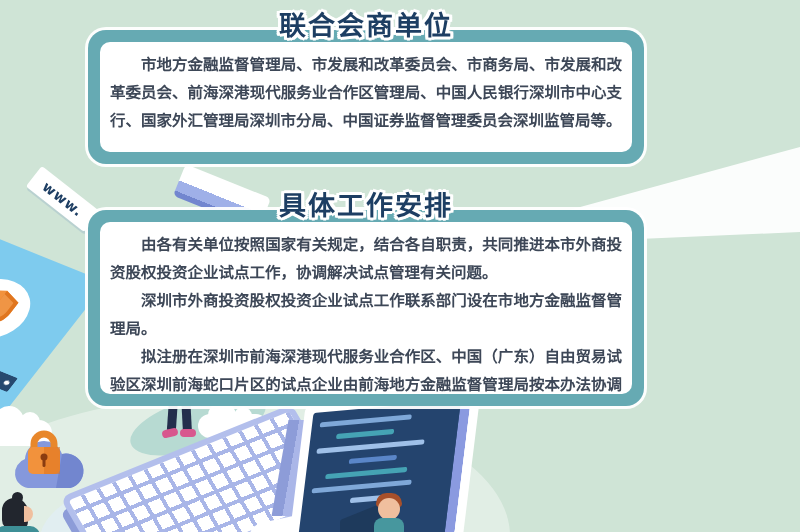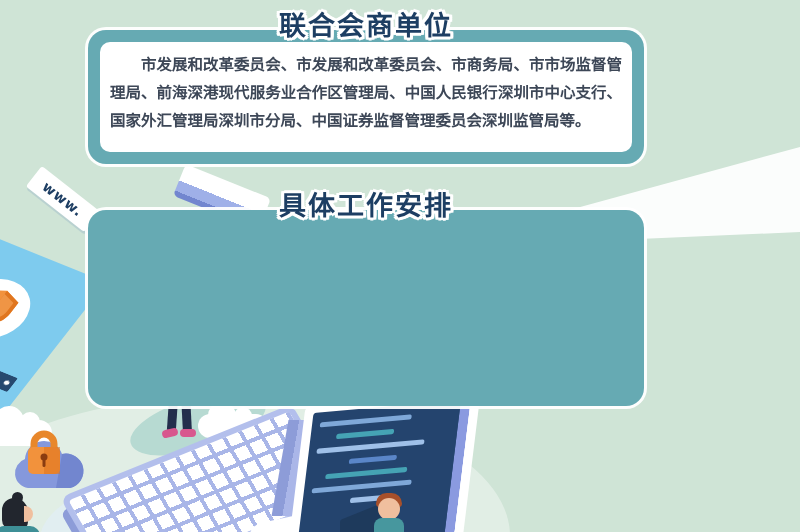--- a/index.html
+++ b/index.html
@@ -204,21 +204,26 @@
   <div class="person-left">
     <div class="bun"></div>
     <div class="hair-black"></div>
     <div class="face"></div>
     <div class="shoulder"></div>
   </div>
 
   <section class="card card1">
     <h2 class="card-title">联合会商单位</h2>
     <div class="card-inner">
-      <p>市发展和改革委员会、市发展和改革委员会、市商务局、市市场监督管理局、前海深港现代服务业合作区管理局、中国人民银行深圳市中心支行、国家外汇管理局深圳市分局、中国证券监督管理委员会深圳监管局等。</p>
+      <p>市地方金融监督管理局、市发展和改革委员会、市商务局、市发展和改革委员会、前海深港现代服务业合作区管理局、中国人民银行深圳市中心支行、国家外汇管理局深圳市分局、中国证券监督管理委员会深圳监管局等。</p>
     </div>
   </section>
 
   <section class="card card2">
     <h2 class="card-title">具体工作安排</h2>
+    <div class="card-inner">
+      <p>由各有关单位按照国家有关规定，结合各自职责，共同推进本市外商投资股权投资企业试点工作，协调解决试点管理有关问题。</p>
+      <p>深圳市外商投资股权投资企业试点工作联系部门设在市地方金融监督管理局。</p>
+      <p>拟注册在深圳市前海深港现代服务业合作区、中国（广东）自由贸易试验区深圳前海蛇口片区的试点企业由前海地方金融监督管理局按本办法协调推进相关试点工作，其余各有关单位根据各自职能负责相关管理工作。</p>
+    </div>
   </section>
 
 </div>
 
 </body></html>

